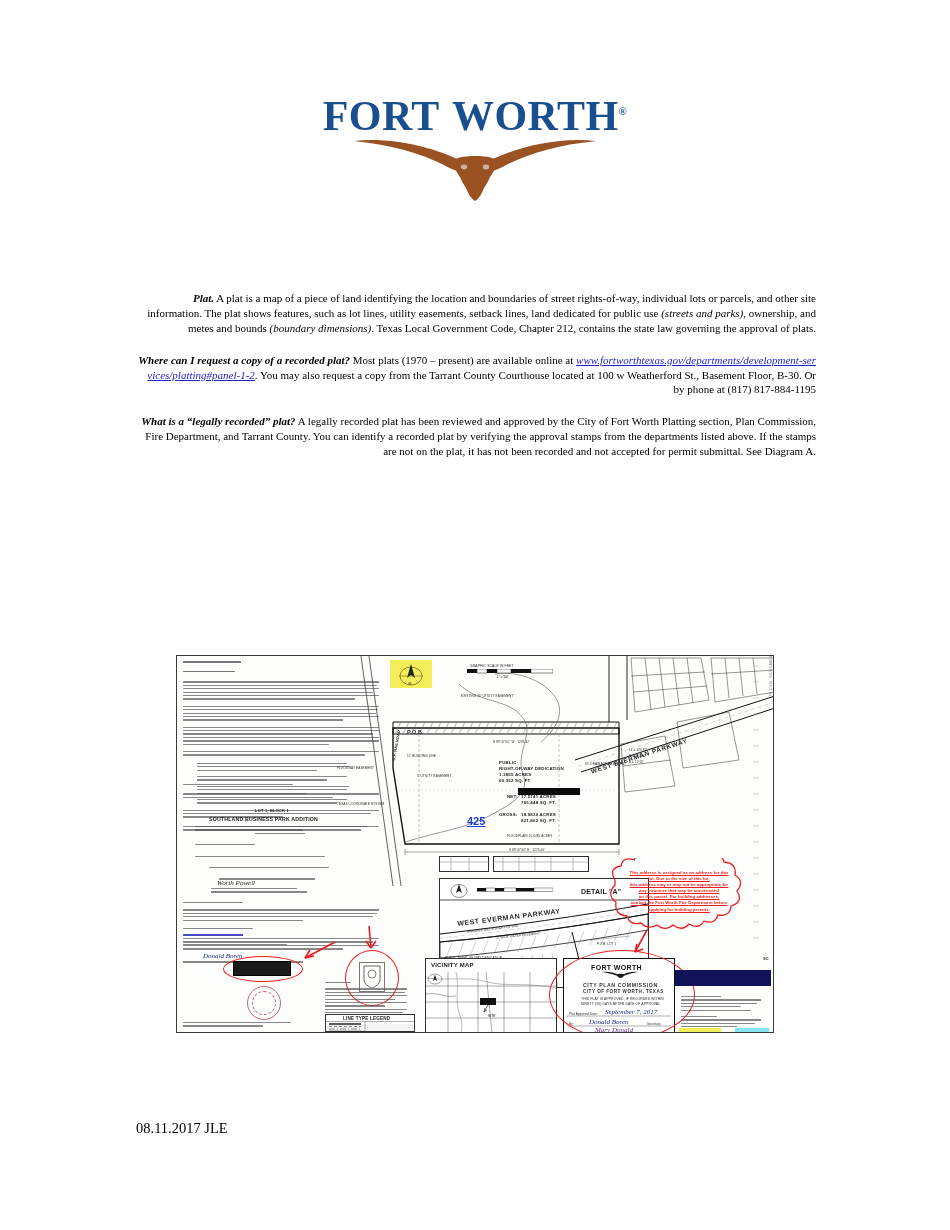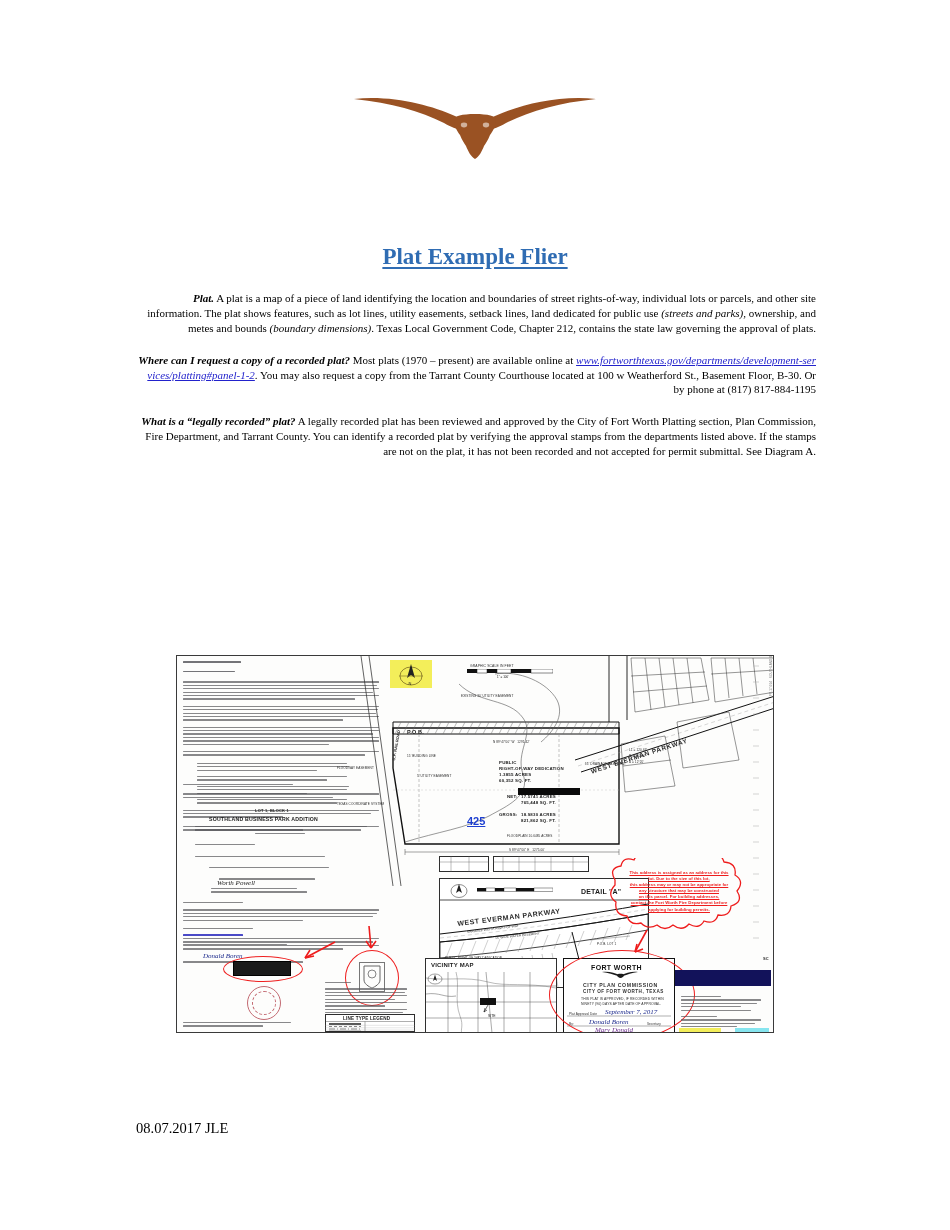--- a/index.html
+++ b/index.html
@@ -226,29 +226,31 @@
     top: 1120px;
     font-size: 14.5px;
   }
 </style>
 </head>
 <body>
 
 <div class="page">
 
   <div class="logo-wrap">
+    <div class="logo-text">
+      <span>FORT</span><span style="display:inline-block;width:12px"></span><span>WORTH</span><span class="logo-reg">®</span>
+    </div>
     <svg class="horn-svg" width="250" height="72" viewBox="0 0 250 72">
       <path d="M4 10 C 42 6, 80 16, 105 27 C 113 31, 118 32, 125 32 C 132 32, 137 31, 145 27 C 170 16, 208 6, 246 10 C 208 14, 180 22, 156 34 C 149 38, 143 40, 139 41 L 111 41 C 107 40, 101 38, 94 34 C 70 22, 42 14, 4 10 Z" fill="#9a5223"></path>
       <path d="M104 31 C 104 27, 112 25, 125 25 C 138 25, 146 27, 146 31 C 146 37, 143 42, 140 46 C 138 51, 136 54, 134 57 C 132 62, 129 68, 125 70 C 121 68, 118 62, 116 57 C 114 54, 112 51, 110 46 C 107 42, 104 37, 104 31 Z" fill="#9a5223"></path>
       <ellipse cx="114" cy="36" rx="3.2" ry="2.4" fill="#ffffff" opacity="0.55"></ellipse>
       <ellipse cx="136" cy="36" rx="3.2" ry="2.4" fill="#ffffff" opacity="0.55"></ellipse>
     </svg>
   </div>
 
-  <div class="doc-title">Plat Example Flier</div>
 
   <div class="body-col">
 
     <p class="para">
       <span class="lead">Plat.</span><span> A plat is a map of a piece of land identifying the location and boundaries of street rights-of-way, individual lots or parcels, and other site information. The plat shows features, such as lot lines, utility easements, setback lines, land dedicated for public use </span><span class="ital">(streets and parks)</span><span>, ownership, and metes and bounds </span><span class="ital">(boundary dimensions)</span><span>. Texas Local Government Code, Chapter 212, contains the state law governing the approval of plats.</span>
     </p>
 
     <p class="para" style="margin-top:11px">
       <span class="lead">Where can I request a copy of a recorded plat?</span><span> Most plats (1970 – present) are available online at </span><a class="inline-link" href="#">www.fortworthtexas.gov/departments/development-services/platting#panel-1-2</a><span>. You may also request a copy from the Tarrant County Courthouse located at 100 w Weatherford St., Basement Floor, B-30. Or by phone at (817) 817-884-1195</span>
     </p>
@@ -717,15 +719,15 @@
             <path d="M0 246 L6 246"></path>
           <path d="M0 262 L6 262"></path>
             <path d="M0 278 L6 278"></path>
         </g>
       </svg>
 
     </div>
   </div>
 
 
-  <div class="footer-date">08.07.2017 JLE</div>
+  <div class="footer-date">08.11.2017 JLE</div>
 
 </div>
 
 </body></html>

